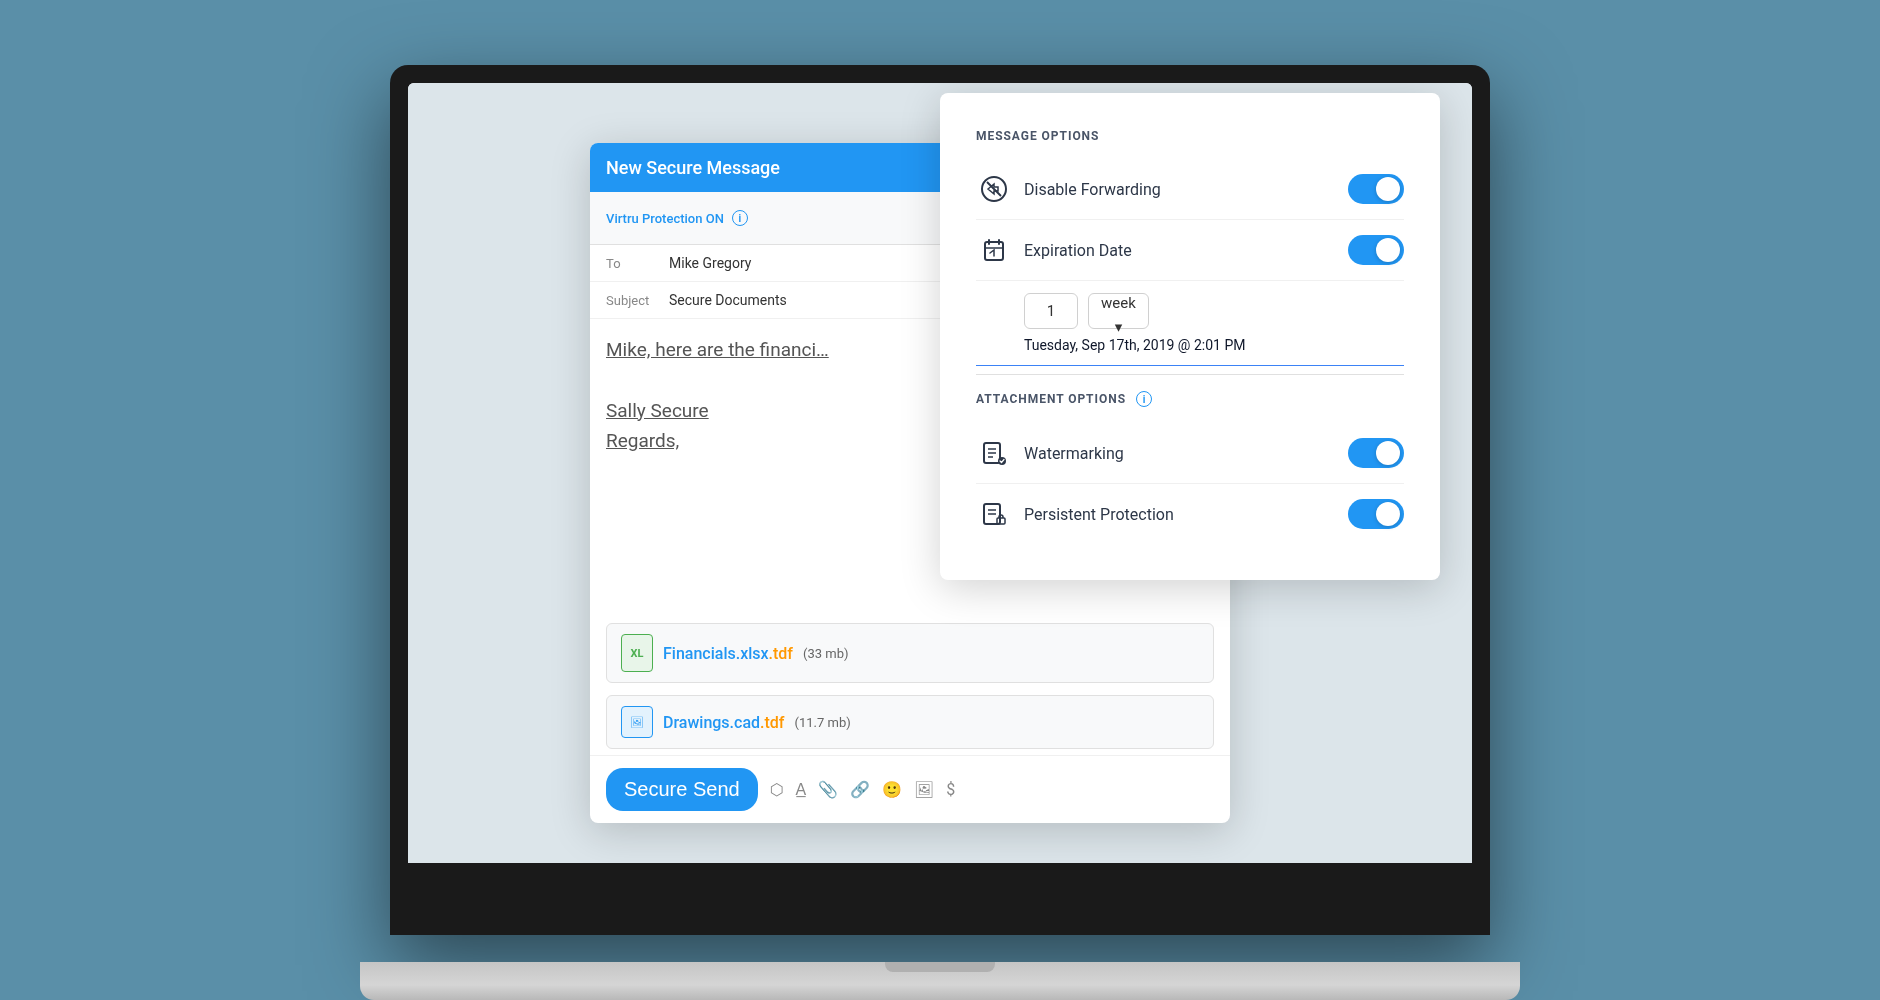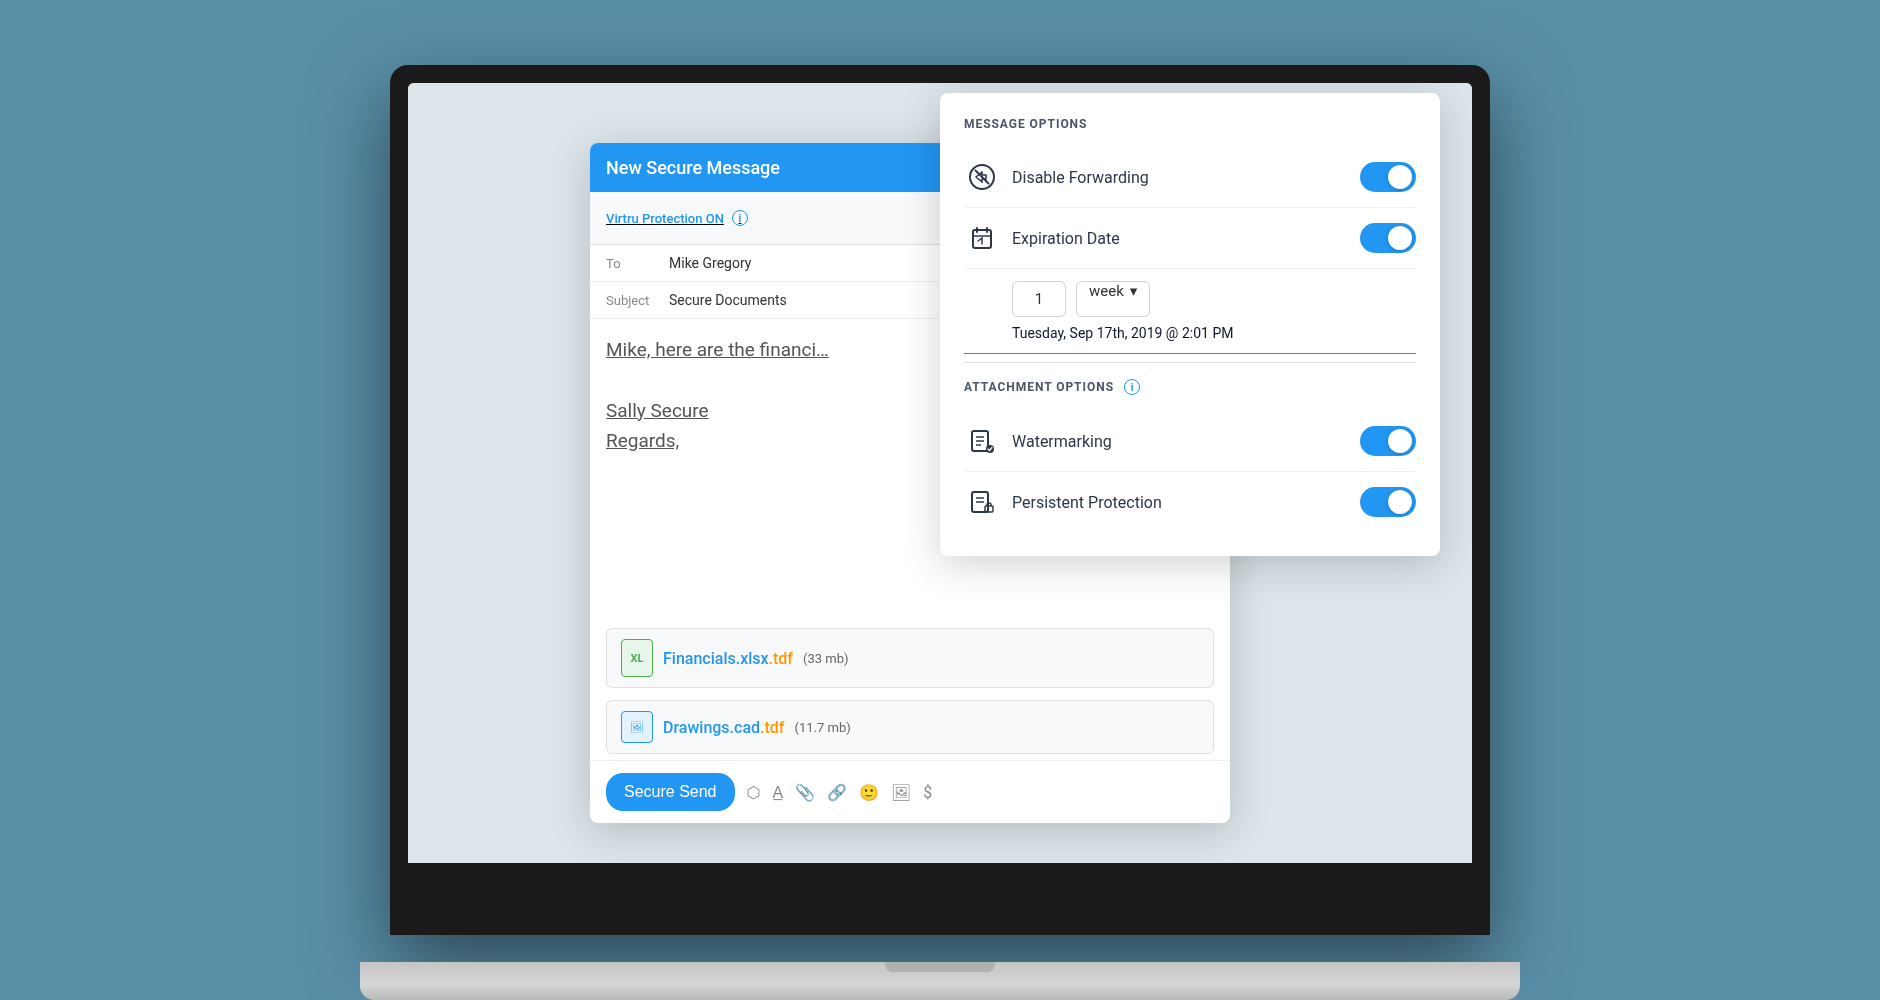--- a/index.html
+++ b/index.html
@@ -93,21 +93,20 @@
     }
 
     
     .virtru-bar {
       background: #f8f9fa;
       border-bottom: 1px solid #e0e0e0;
       padding: 10px 16px;
       display: flex;
       align-items: center;
       gap: 8px;
-      text-decoration: underline;
     }
     .virtru-label {
       color: #2196F3;
       font-size: 13px;
       font-weight: 500;
     }
     .info-icon {
       width: 16px;
       height: 16px;
       border-radius: 50%;
@@ -237,37 +236,37 @@
       display: flex;
       align-items: center;
       gap: 12px;
     }
     .secure-send-btn {
       background: #2196F3;
       color: white;
       border: none;
       padding: 10px 18px;
       border-radius: 17px;
-      font-size: 16px;
+      font-size: 20px;
       font-weight: 500;
       cursor: pointer;
     }
     .toolbar-icon {
       color: #888;
       font-size: 16px;
       cursor: pointer;
     }
 
     
     .options-panel {
       width: 500px;
       background: white;
       border-radius: 8px;
       box-shadow: 0 8px 40px rgba(0,0,0,0.18);
-      padding: 24px;
+      padding: 36px;
       position: absolute;
       left: 50%;
       top: 10px;
       z-index: 10;
     }
     .panel-section-title {
       font-size: 12px;
       font-weight: 700;
       color: #4a5568;
       letter-spacing: 0.08em;
@@ -334,25 +333,26 @@
       justify-content: center;
       font-size: 15px;
       color: #333;
     }
     .expiry-unit {
       height: 36px;
       border: 1.5px solid #d0d0d0;
       border-radius: 6px;
       padding: 0 12px;
       display: flex;
-      align-items: flex-start;
+      align-items: center;
       gap: 6px;
       font-size: 15px;
       color: #333;
       cursor: pointer;
+      flex-direction: column;
     }
     .expiry-date {
       padding: 4px 0 12px 48px;
       font-size: 14px;
       color: #0f172a;
       border-bottom: 1px solid #3b82f6;
     }
     .divider {
       height: 1px;
       background: #e0e0e0;

